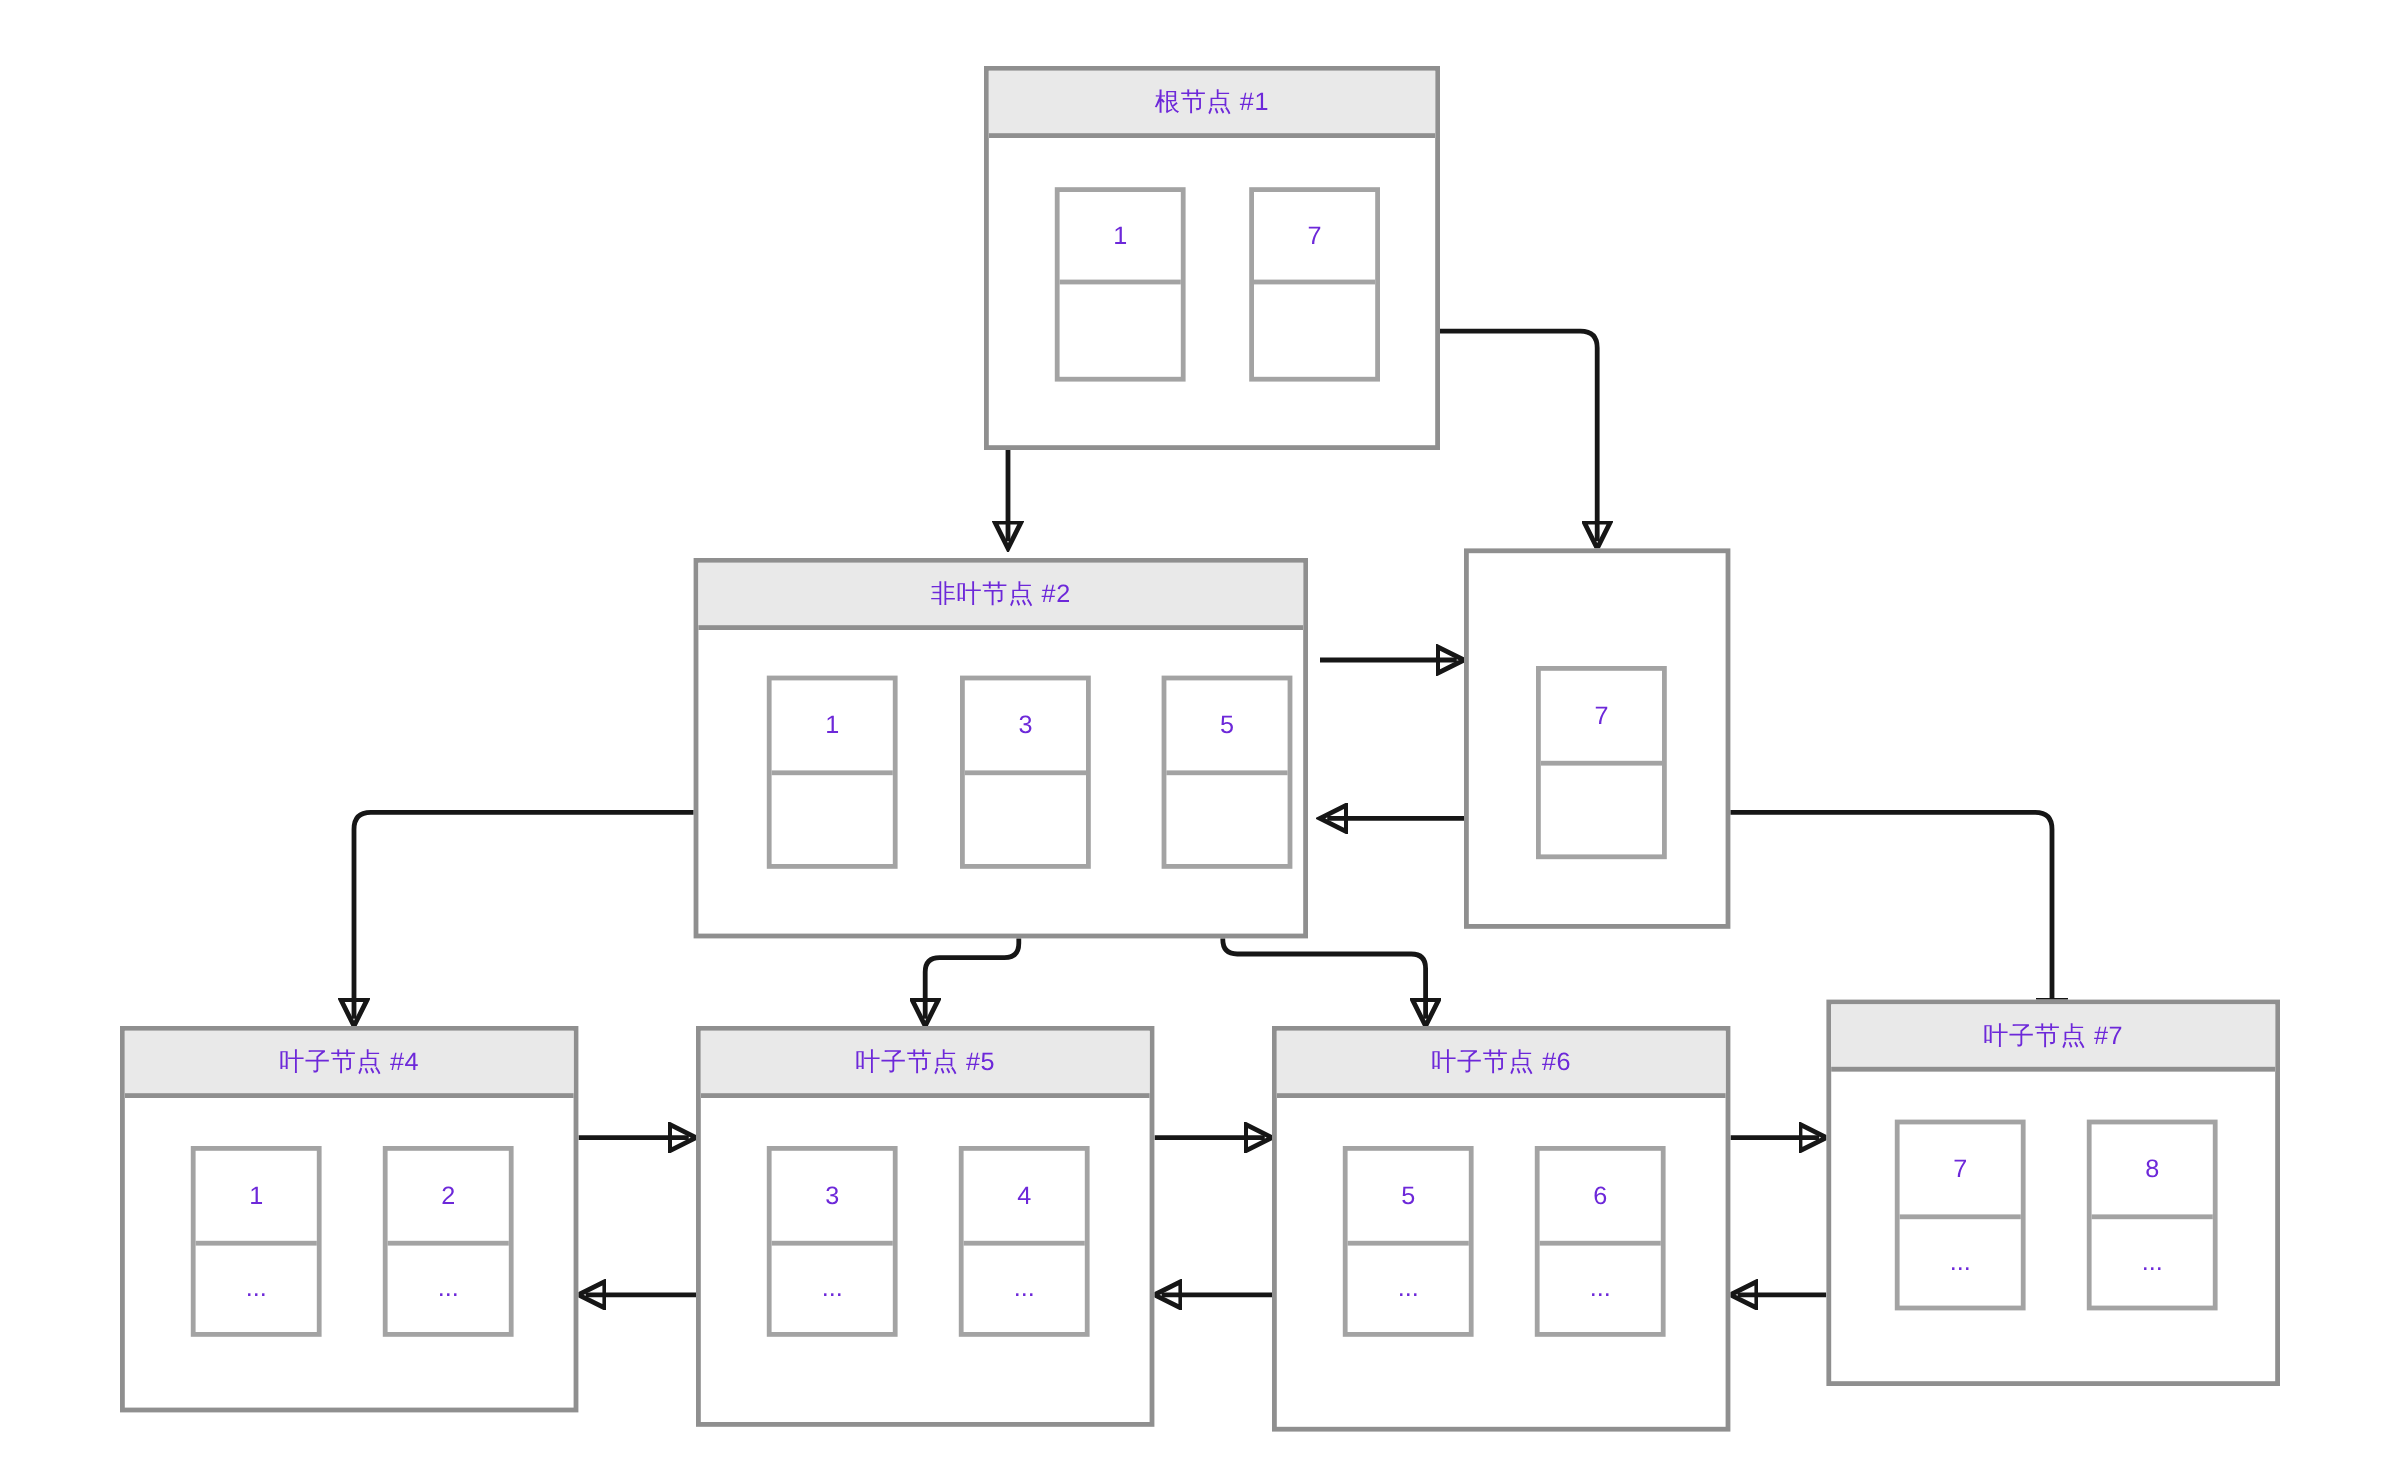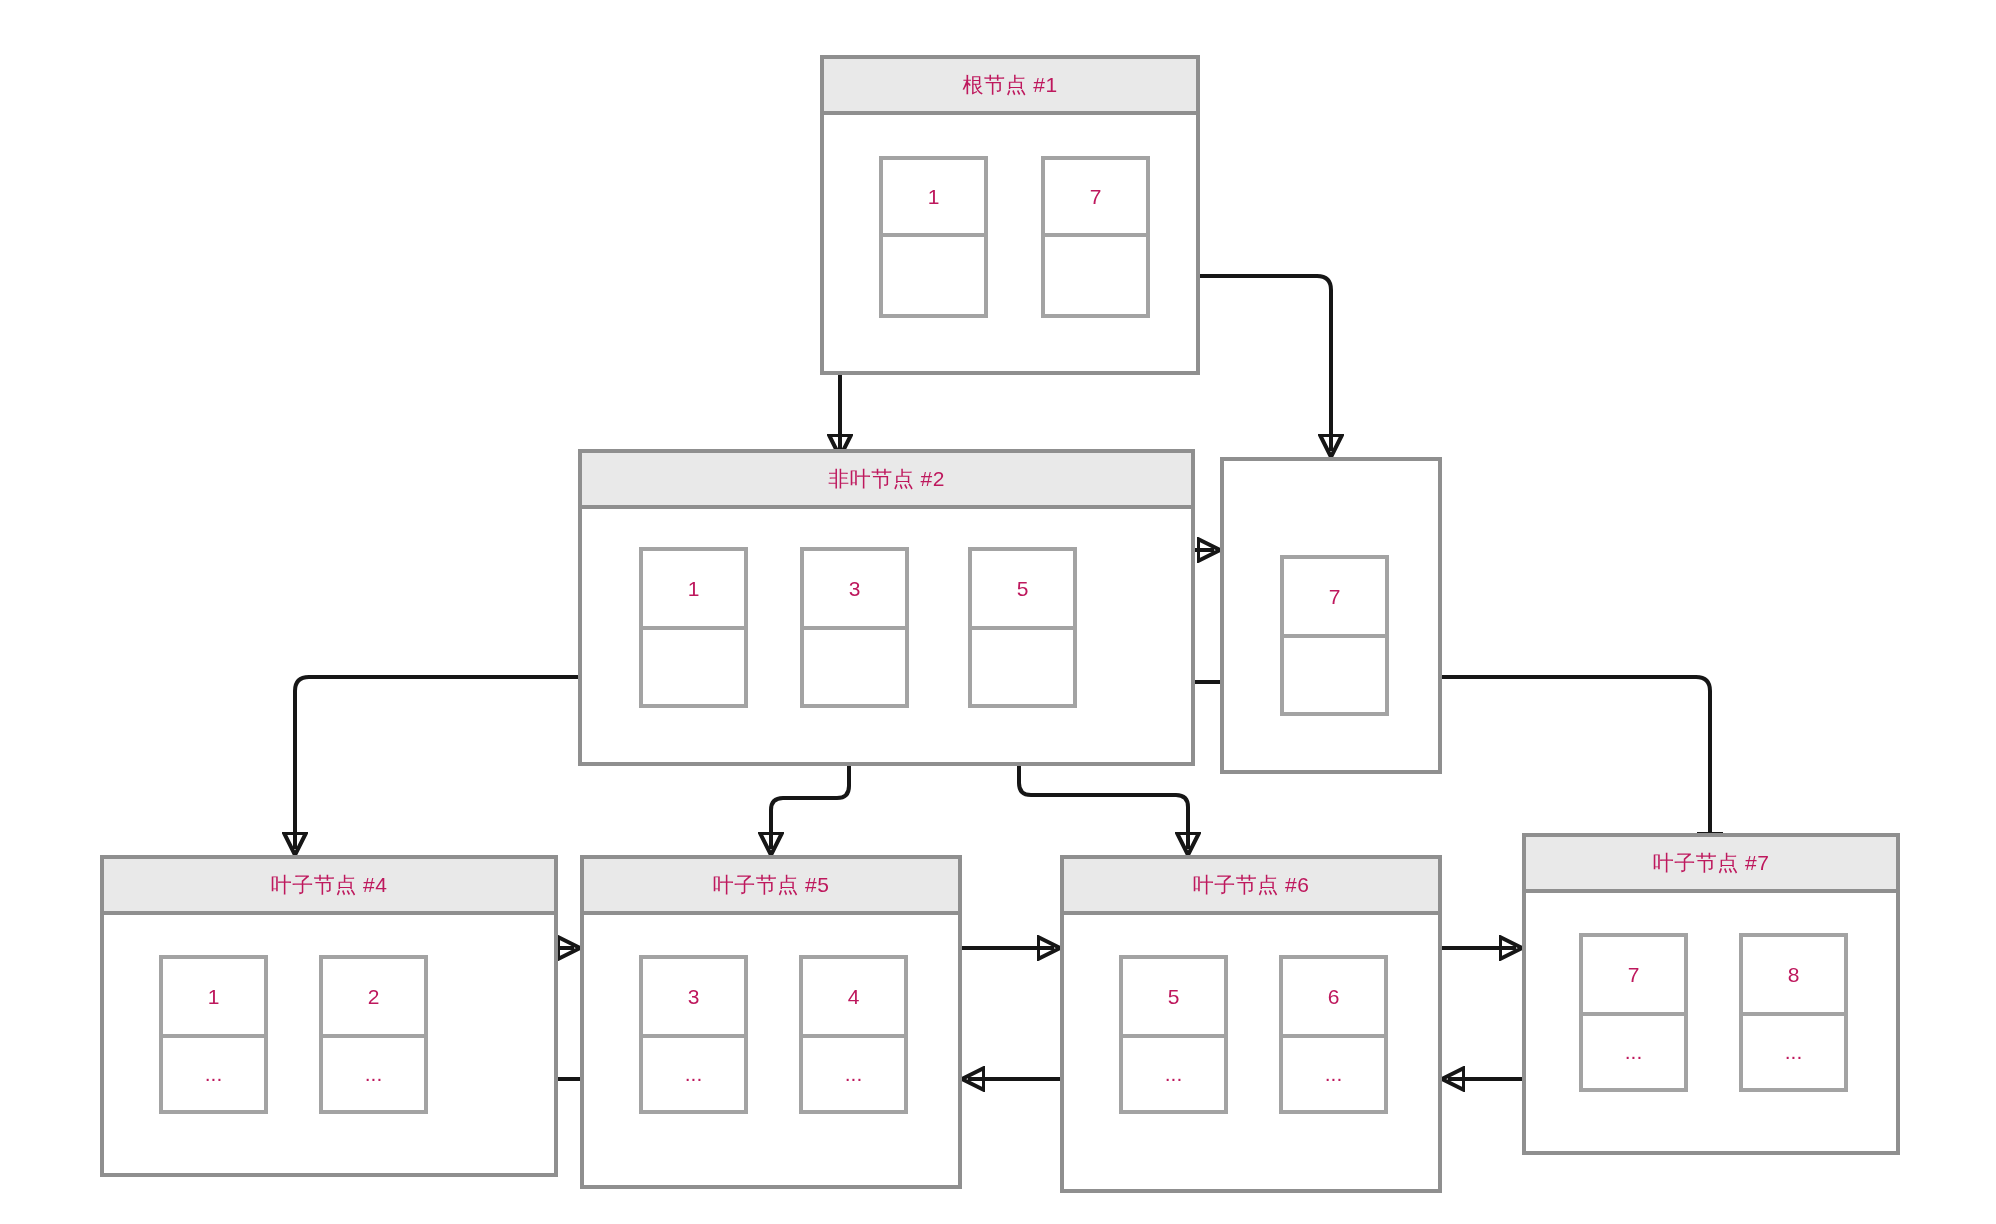--- a/index.html
+++ b/index.html
@@ -1,18 +1,18 @@
 <!DOCTYPE html>
 <html><head>
 <meta charset="utf-8">
 <style>
   html,body{margin:0;padding:0;background:#ffffff;}
   #stage{
     position:relative;width:1996px;height:1224px;background:#ffffff;
-    font-family:"Liberation Sans","DejaVu Sans",sans-serif;color:#be185d;
+    font-family:"Liberation Sans","DejaVu Sans",sans-serif;color:#6d28d9;
     overflow:hidden;
   }
   .node{
     position:absolute;background:#ffffff;border:4px solid #8f8f8f;
     box-sizing:border-box;
   }
   .hdr{
     height:52px;background:#e9e9e9;border-bottom:4px solid #8f8f8f;
     display:flex;align-items:center;justify-content:center;
     font-size:21px;letter-spacing:0.5px;
@@ -77,21 +77,21 @@
     <div class="cell tier-root" style="left:55px;top:97px">
       <div class="key">1</div>
       <div class="ptr"></div>
     </div>
     <div class="cell tier-root" style="left:217px;top:97px">
       <div class="key">7</div>
       <div class="ptr"></div>
     </div>
   </div>
 
-  <div class="node" style="left:578px;top:449px;width:617px;height:317px">
+  <div class="node" style="left:578px;top:465px;width:512px;height:317px">
     <div class="hdr">非叶节点 #2</div>
     <div class="cell tier-mid" style="left:57px;top:94px">
       <div class="key">1</div>
       <div class="ptr"></div>
     </div>
     <div class="cell tier-mid" style="left:218px;top:94px">
       <div class="key">3</div>
       <div class="ptr"></div>
     </div>
     <div class="cell tier-mid" style="left:386px;top:94px">
@@ -100,21 +100,21 @@
     </div>
   </div>
 
   <div class="node" style="left:1220px;top:457px;width:222px;height:317px">
     <div class="cell tier-mid" style="left:56px;top:94px">
       <div class="key">7</div>
       <div class="ptr"></div>
     </div>
   </div>
 
-  <div class="node" style="left:100px;top:855px;width:458px;height:322px">
+  <div class="node" style="left:100px;top:855px;width:382px;height:322px">
     <div class="hdr">叶子节点 #4</div>
     <div class="cell tier-leaf" style="left:55px;top:96px">
       <div class="key">1</div>
       <div class="ptr">...</div>
     </div>
     <div class="cell tier-leaf" style="left:215px;top:96px">
       <div class="key">2</div>
       <div class="ptr">...</div>
     </div>
   </div>

